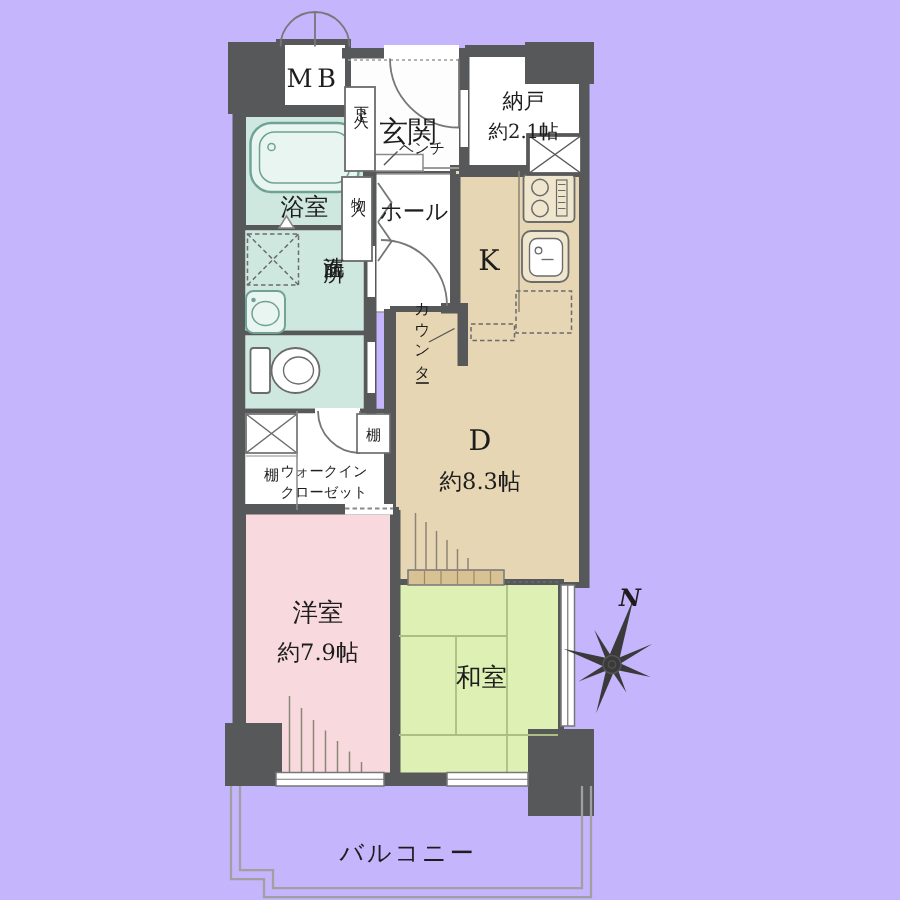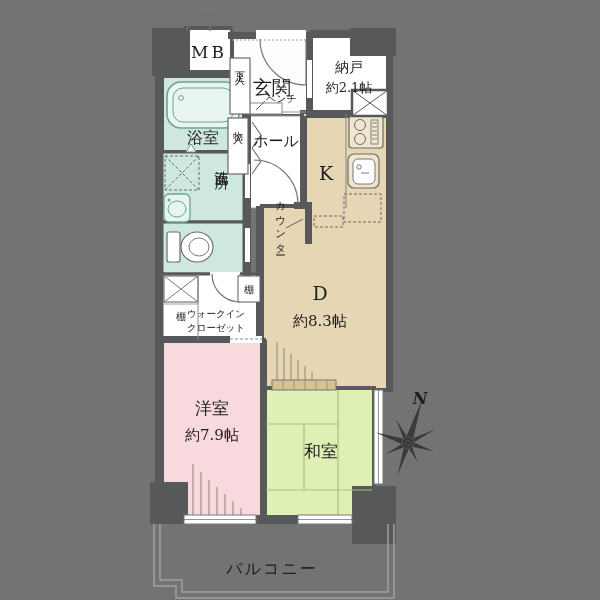--- a/index.html
+++ b/index.html
@@ -1,16 +1,16 @@
 <!DOCTYPE html>
 <html><head>
 <meta charset="utf-8">
 <style>
   html,body{margin:0;padding:0;background:#ffffff;}
-  #stage{position:relative;width:600px;height:600px;background:#737373;overflow:hidden;
+  #stage{position:relative;width:600px;height:600px;background:#c4b5fd;overflow:hidden;
          font-family:"DejaVu Serif","Liberation Serif",serif;}
   svg{display:block}
   text{fill:#1d1d1d;font-family:"DejaVu Serif","Liberation Serif",serif;}
   .vtext{writing-mode:vertical-rl;text-orientation:upright;letter-spacing:2px;}
   .lbl{text-anchor:middle;}
 </style>
 </head>
 <body>
 
 <div id="stage">

